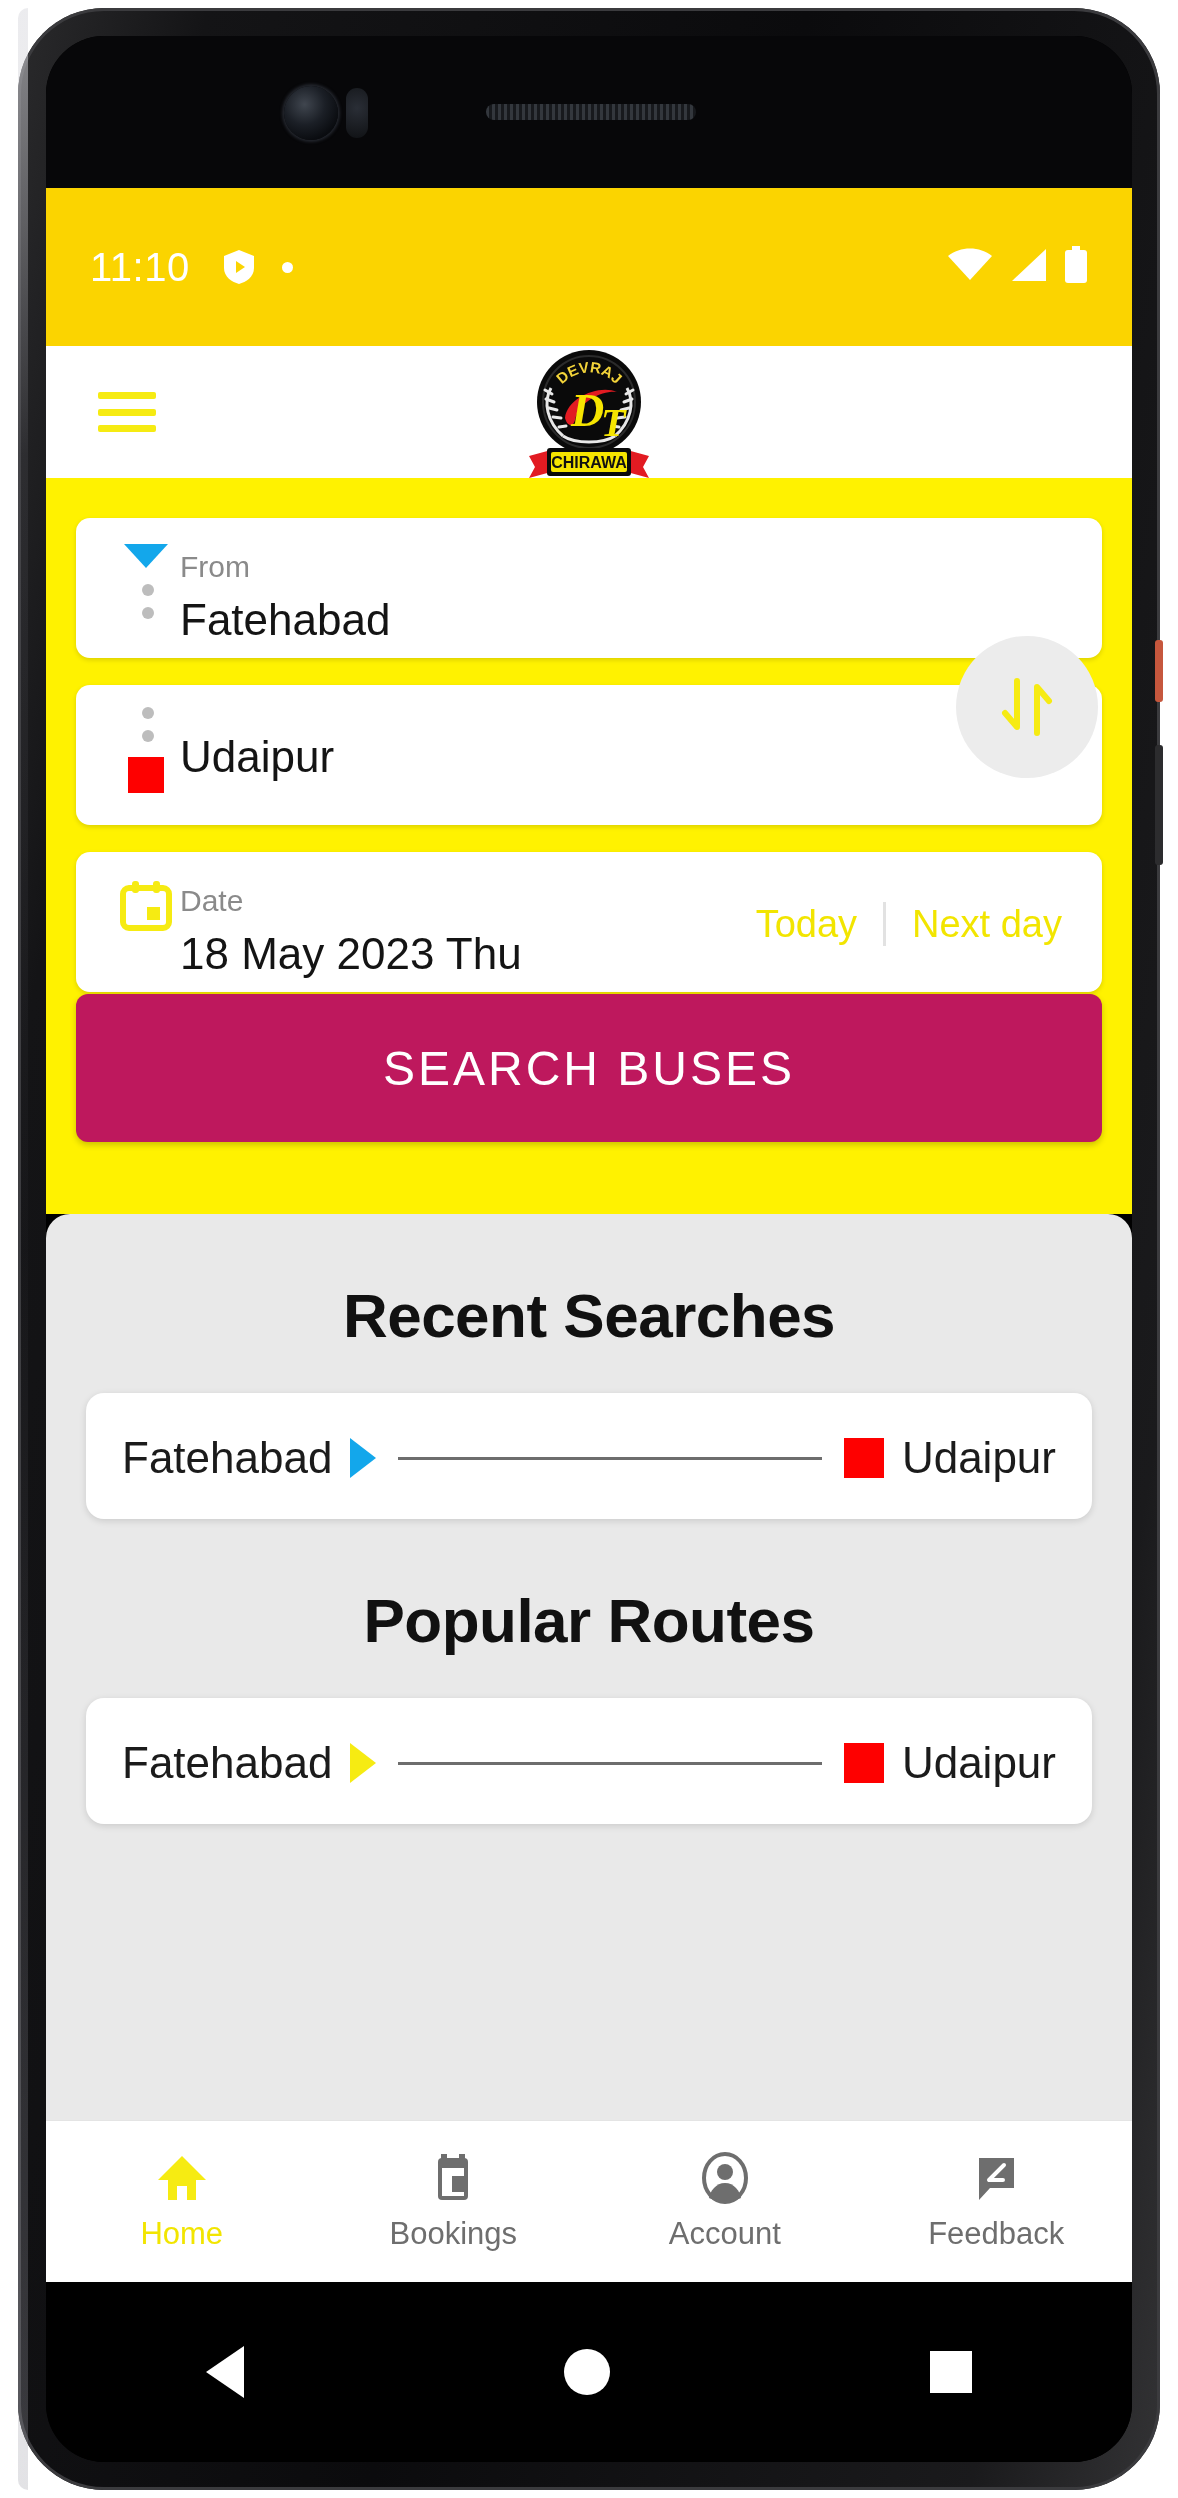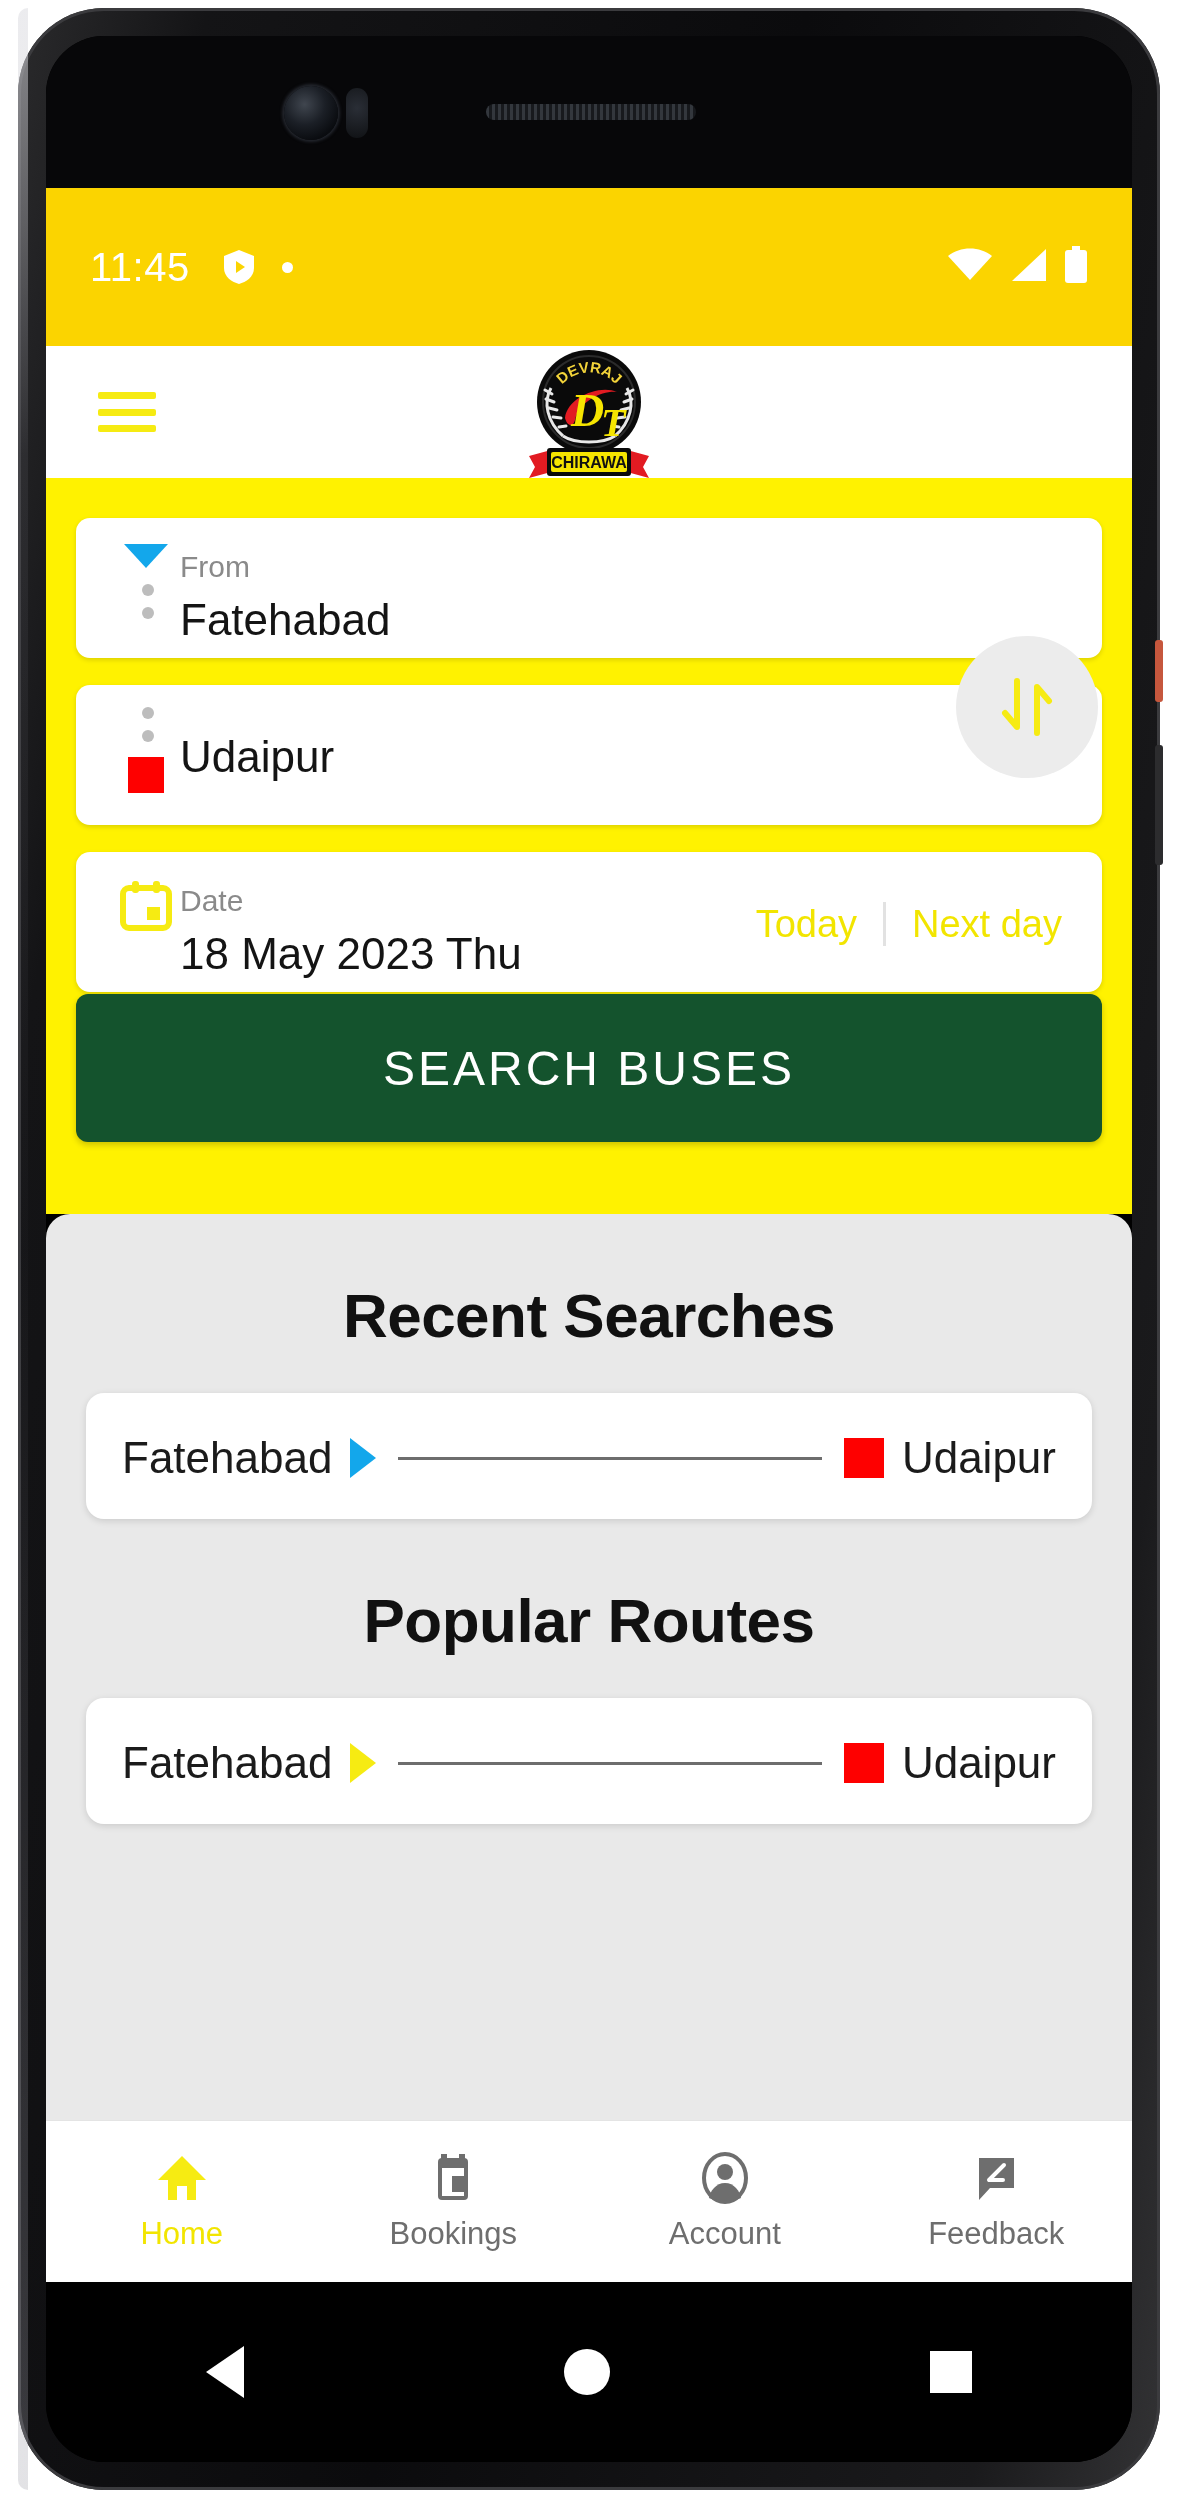--- a/index.html
+++ b/index.html
@@ -131,21 +131,21 @@
     z-index:5;
   }
   #date-quick{
     position:absolute; right:40px; top:50px;
     display:flex; align-items:center; gap:26px;
     font-size:38px; color:#F2E500;
   }
   #date-quick .divider{ width:3px; height:44px; background:#e2e2e2; }
   #search-buses-btn{
     position:absolute; left:30px; top:958px; width:1026px; height:148px;
-    background:#14532d; border:none; border-radius:12px;
+    background:#be185d; border:none; border-radius:12px;
     color:#ffffff; font-size:48px; letter-spacing:3px; font-weight:400;
     box-shadow:0 3px 6px rgba(0,0,0,.2);
     cursor:pointer;
   }
   
   #content-area{
     position:absolute; left:0; top:1178px; width:1086px; height:1000px;
     background:#E9E9E9; overflow:hidden;border-radius:24px;
   }
   .section-title{
@@ -205,21 +205,21 @@
 
 <div id="screen">
 
   <div id="top-hardware">
     <div id="camera-lens"></div>
     <div id="camera-dot"></div>
     <div id="earpiece"></div>
   </div>
 
   <div id="status-bar">
-    <div id="status-time">11:45</div>
+    <div id="status-time">11:10</div>
     <div class="status-left-icons">
       <span class="shield-ic">
         <svg width="30" height="34" viewBox="0 0 30 34">
           <path d="M15 0 L30 6 V18 C30 27 22 32 15 34 C8 32 0 27 0 18 V6 Z" fill="#ffffff"></path>
           <path d="M12 11 L21 17 L12 23 Z" fill="#FBD400"></path>
         </svg>
       </span>
       <span class="small-dot"></span>
     </div>
     <div class="status-right">

